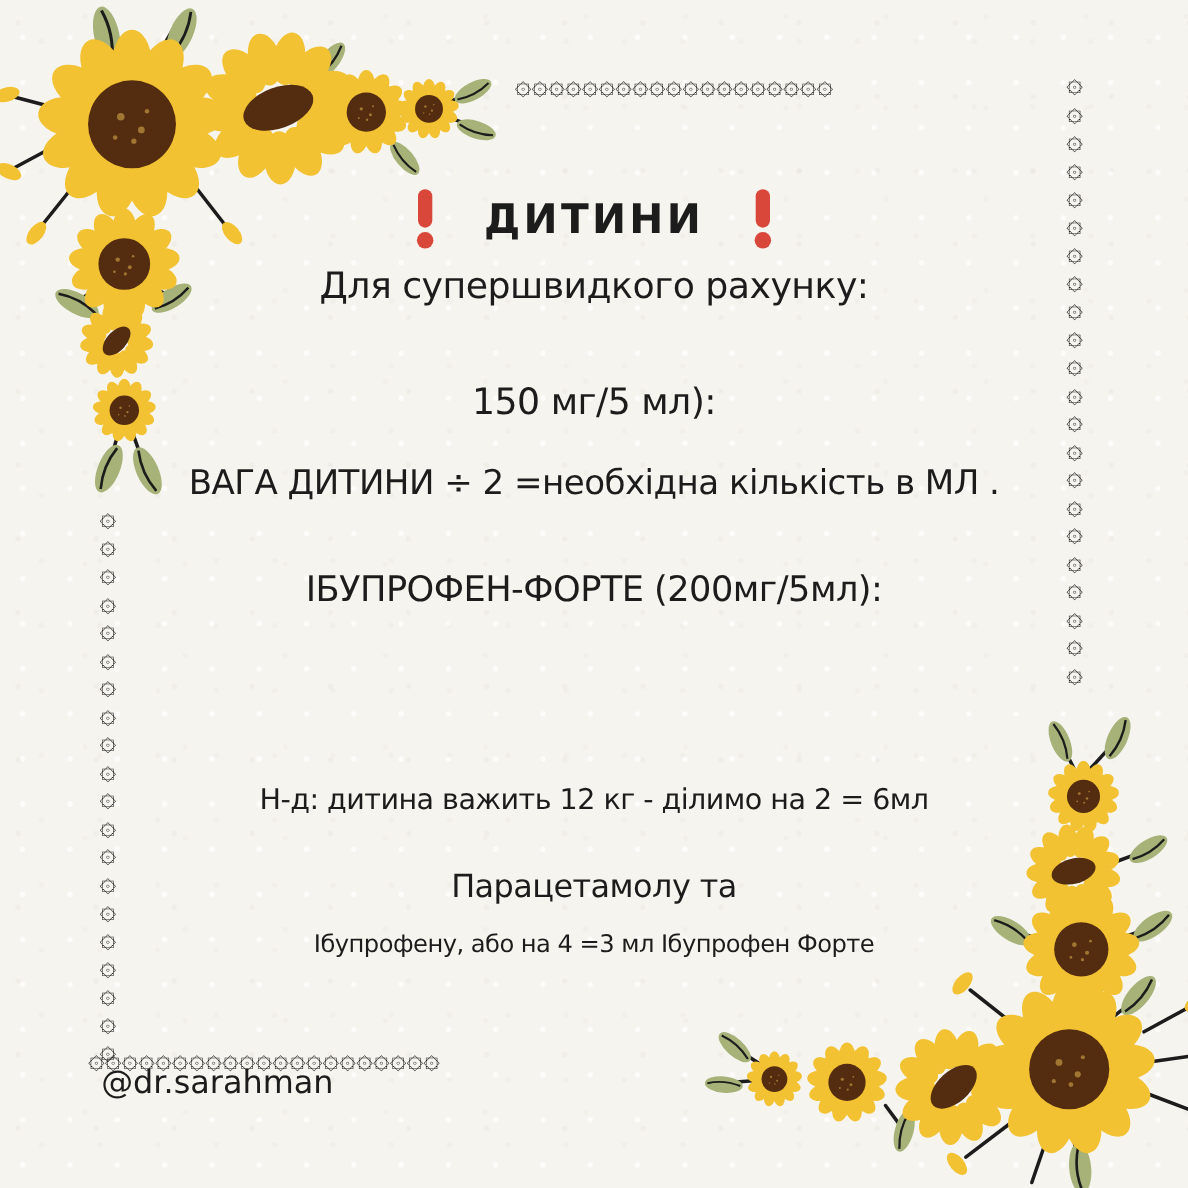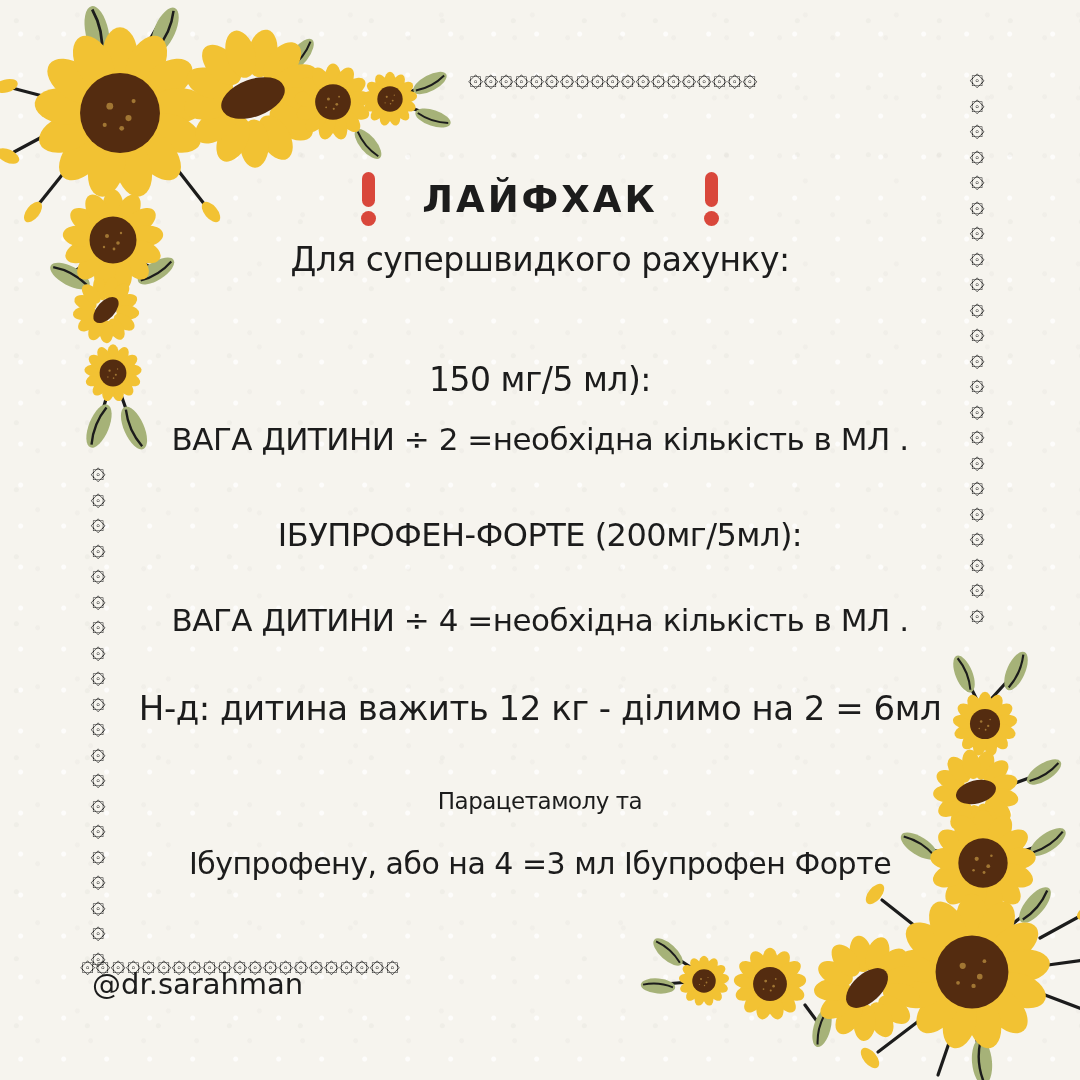--- a/index.html
+++ b/index.html
@@ -28,27 +28,27 @@
   .border-h{white-space:nowrap;letter-spacing:1.5px;line-height:26px}
   .border-v{white-space:pre;line-height:25.5px;text-align:center;width:30px}
   #border-top{left:468px;top:64px}
   #border-right{left:962px;top:64px}
   #border-left{left:83px;top:458px}
   #border-bottom{left:80px;top:950px}
   
   .line{position:absolute;left:0;width:1080px;text-align:center;font-weight:normal;color:var(--ink);letter-spacing:-0.5px}
   #intro{top:240px;font-size:33px}
   #dose1{top:299px;font-size:30px}
-  #dose2{top:360px;font-size:33px}
+  #dose2{top:345px;font-size:33px}
   #formula1{top:421px;font-size:31px}
   #forte{top:516px;font-size:32px}
   #formula2{top:602px;font-size:31px}
-  #ex1{top:688px;font-size:34px}
-  #ex2{top:788px;font-size:23px}
-  #ex3{top:846px;font-size:30px}
+  #ex1{top:712px;font-size:26px}
+  #ex2{top:788px;font-size:29px}
+  #ex3{top:846px;font-size:22px}
   
   .title-row{position:absolute;top:170px;left:0;width:1080px;height:58px;
     display:flex;justify-content:center;align-items:center;gap:46px}
   .title-text{font-size:37px;font-weight:bold;letter-spacing:3px}
   .excl{position:relative;display:inline-block;width:15px;height:54px}
   .excl::before{content:"";position:absolute;left:1px;top:0;width:13px;height:35px;background:var(--red);border-radius:7px}
   .excl::after{content:"";position:absolute;left:0;bottom:0;width:15px;height:15px;background:var(--red);border-radius:50%}
   .watermark{position:absolute;left:92px;top:967px;font-size:29px;font-weight:normal;letter-spacing:0}
   .cluster{position:absolute}
   #cluster-tl{left:0;top:0}
@@ -99,29 +99,28 @@
 ۞
 ۞
 ۞
 ۞
 ۞
 ۞</div>
   <div id="border-bottom" class="border-seg border-h">۞۞۞۞۞۞۞۞۞۞۞۞۞۞۞۞۞۞۞۞۞</div>
 
   <div class="title-row">
     <span class="excl"></span>
-    <span class="title-text">ЛАЙФХАК</span>
+    <span class="title-text">ДИТИНИ</span>
     <span class="excl"></span>
   </div>
 
   <div id="intro" class="line">Для супершвидкого рахунку:</div>
   <div id="dose2" class="line">150 мг/5 мл):</div>
   <div id="formula1" class="line">ВАГА ДИТИНИ ÷ 2 =необхідна кількість в МЛ .</div>
   <div id="forte" class="line">ІБУПРОФЕН-ФОРТЕ (200мг/5мл):</div>
-  <div id="formula2" class="line">ВАГА ДИТИНИ ÷ 4 =необхідна кількість в МЛ .</div>
   <div id="ex1" class="line">Н-д: дитина важить 12 кг - ділимо на 2 = 6мл</div>
   <div id="ex2" class="line">Парацетамолу та</div>
   <div id="ex3" class="line">Ібупрофену, або на 4 =3 мл Ібупрофен Форте</div>
 
   <div class="watermark">@dr.sarahman</div>
 
   <svg width="0" height="0" style="position:absolute" aria-hidden="true">
     <defs>
       <g id="petals" fill="#f2c233">
         <ellipse cy="-33" rx="10.5" ry="17.5"></ellipse>

